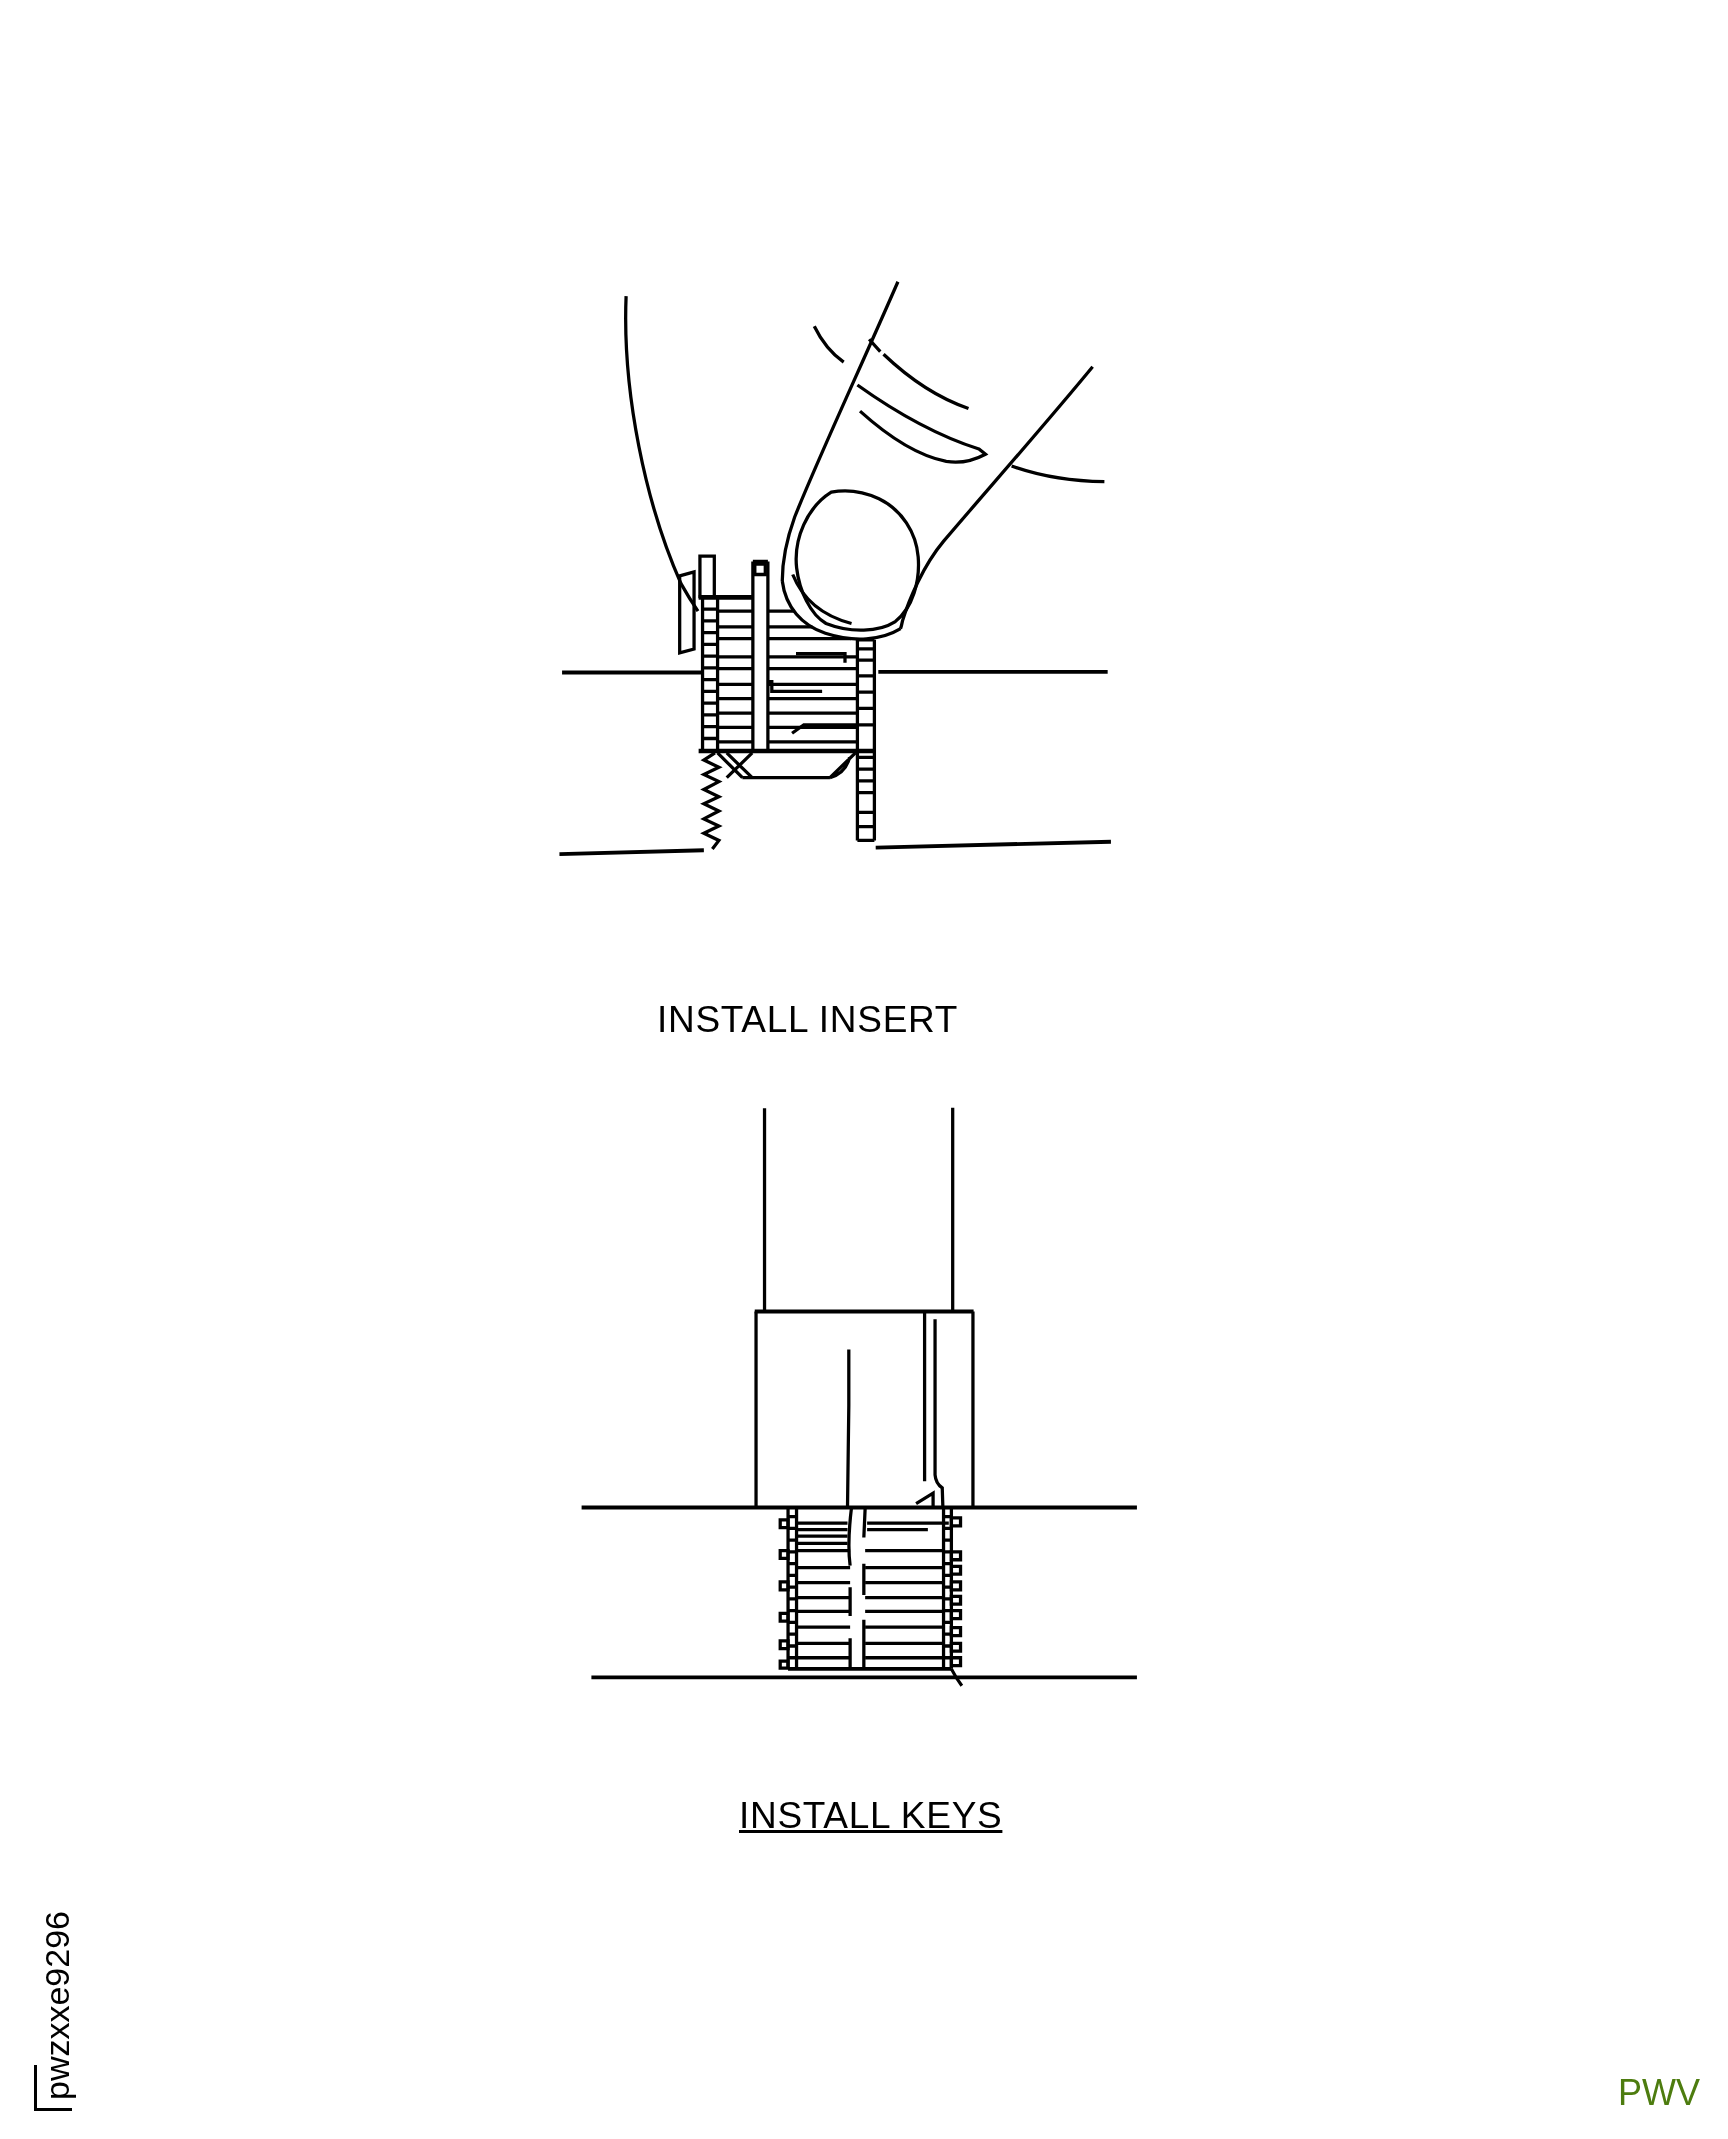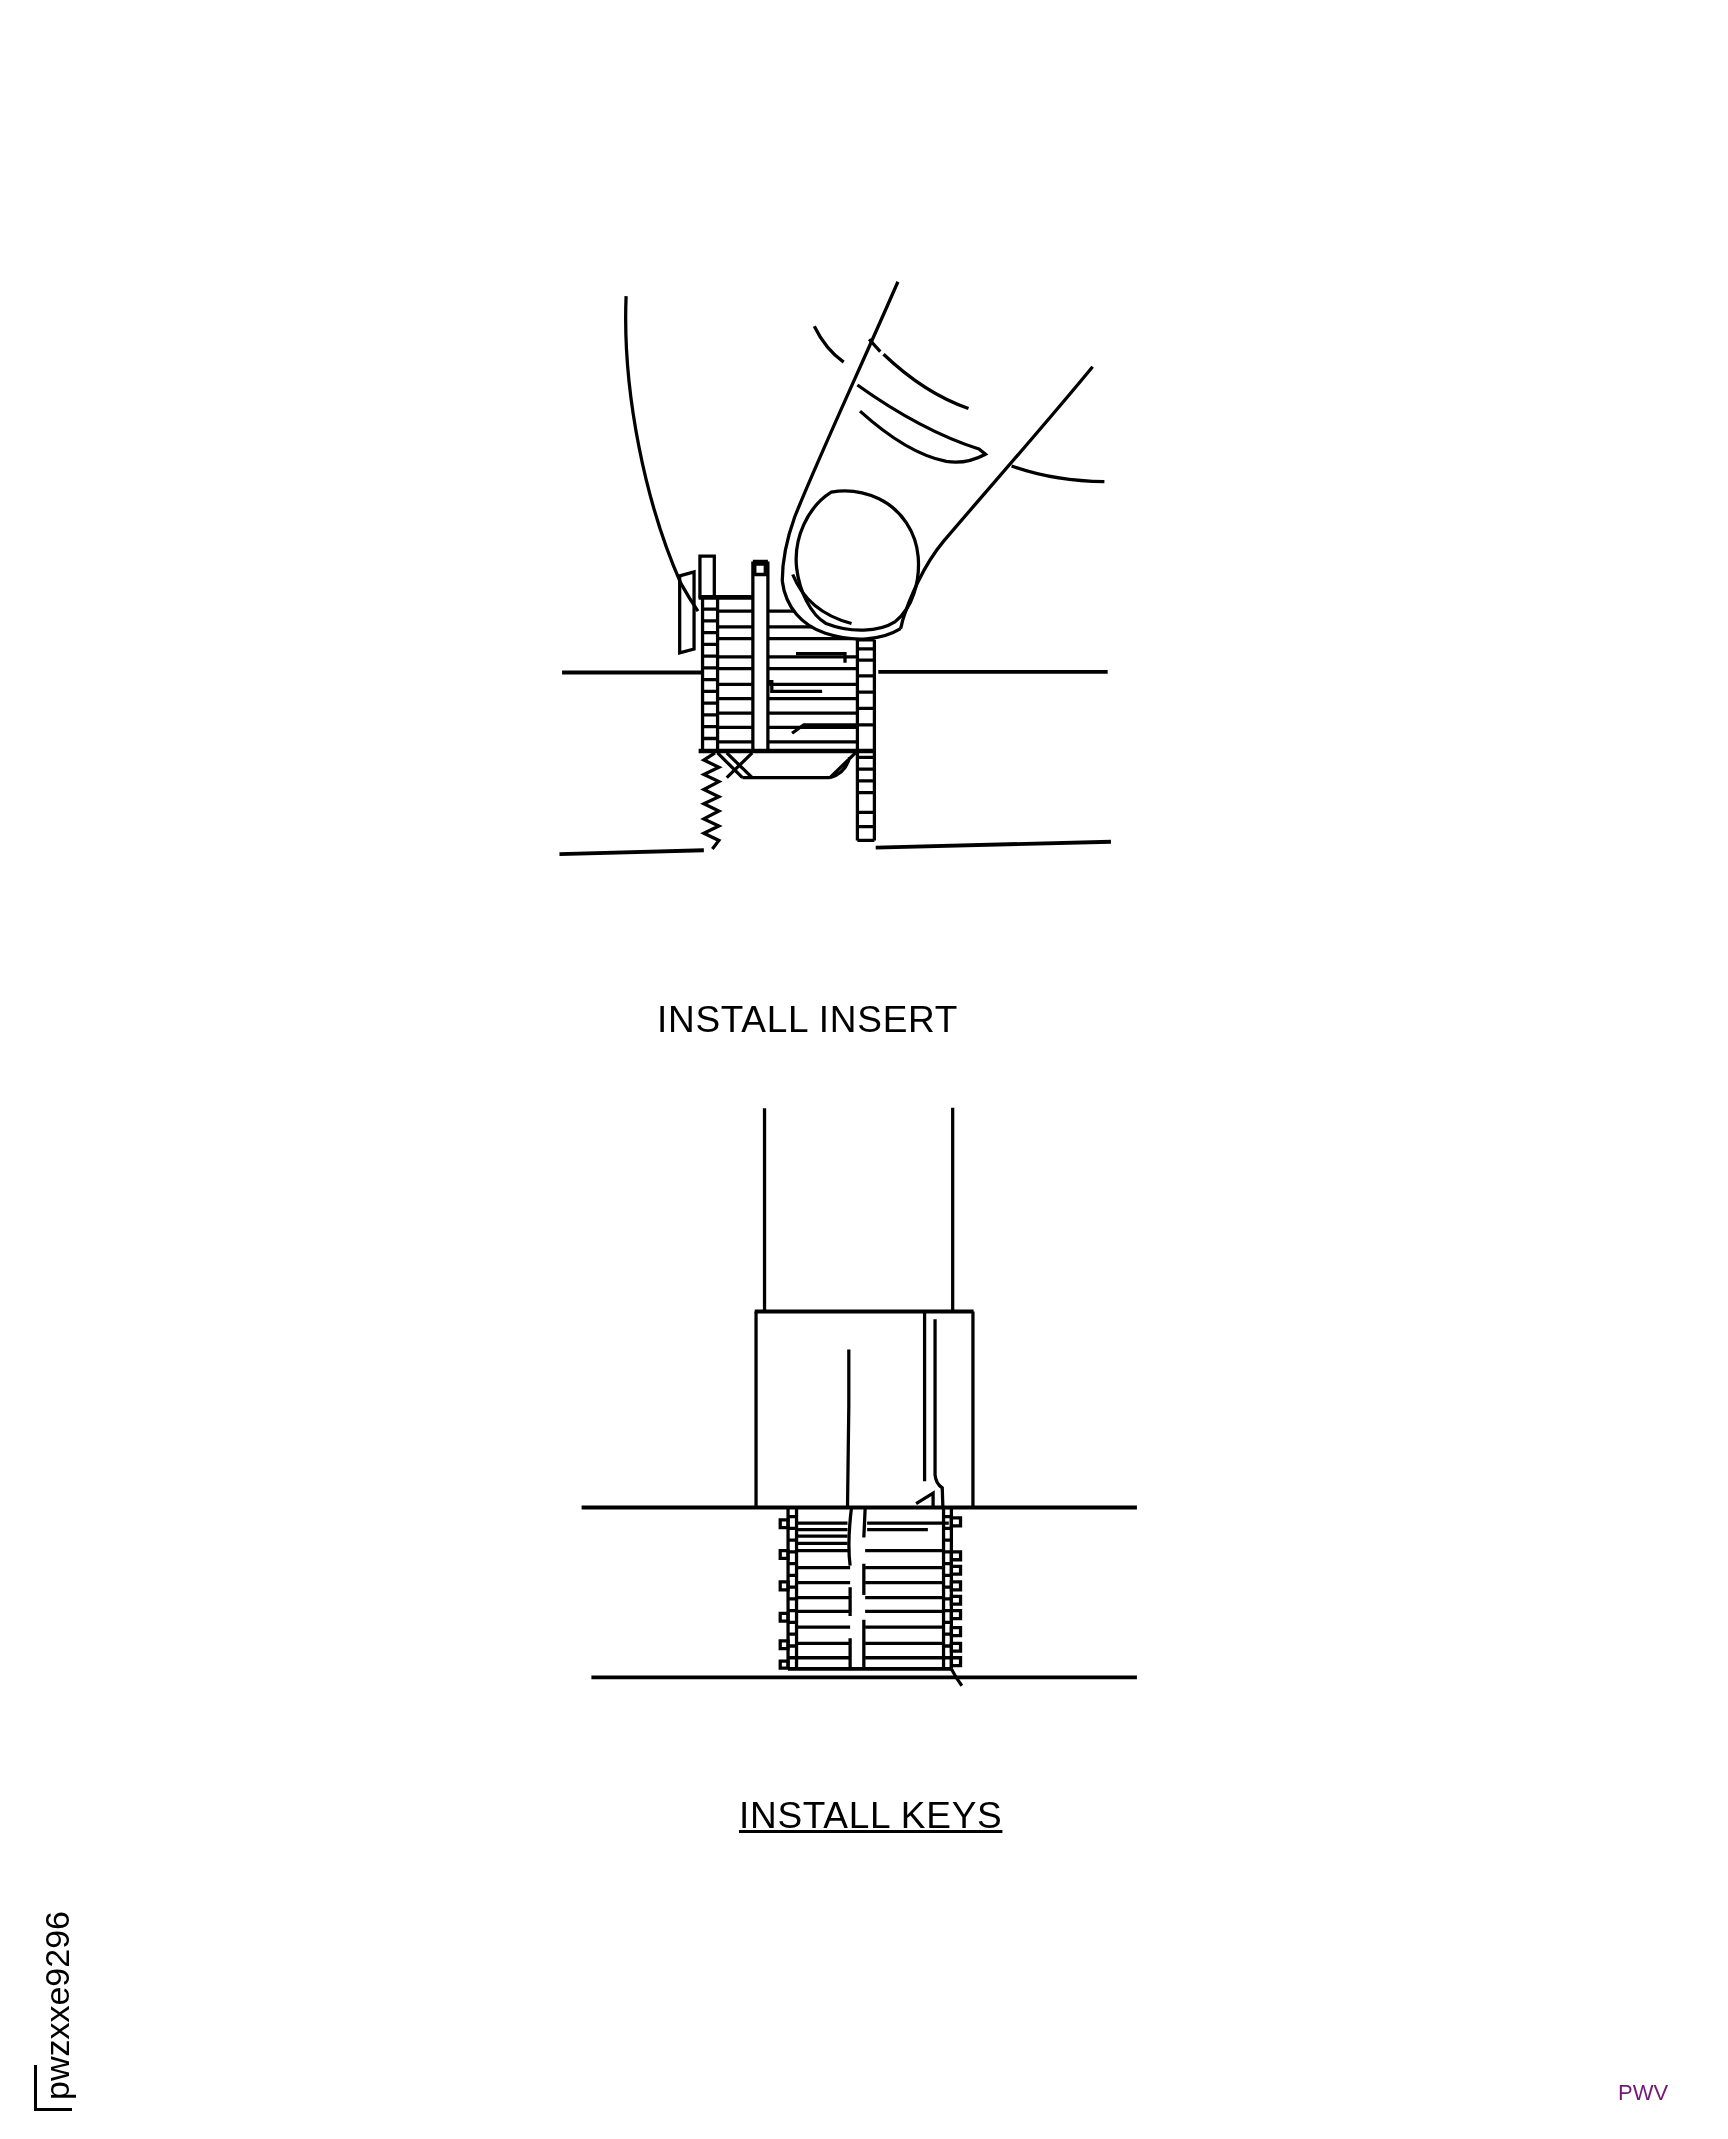--- a/index.html
+++ b/index.html
@@ -13,21 +13,21 @@
     color:#000;white-space:nowrap;
   }
   #caption-top{left:657px;top:977px;margin-top:24px;}
   #caption-bottom{left:739px;top:1797px;text-decoration:underline;}
   #side-code{
     position:absolute;left:39px;top:2100px;font-size:34px;line-height:37px;
     transform:rotate(-90deg);transform-origin:0 0;white-space:nowrap;color:#000;
   }
   #corner-mark-v{position:absolute;left:34px;top:2065px;width:2.6px;height:46px;background:#000;}
   #corner-mark-h{position:absolute;left:34px;top:2108px;width:38px;height:2.6px;background:#000;}
-  #page-code{position:absolute;left:1618px;top:2074px;font-size:22px;line-height:37px;color:#701a75;}
+  #page-code{position:absolute;left:1618px;top:2074px;font-size:36px;line-height:37px;color:#4d7c0f;}
   svg{display:block;}
   .ln{stroke:#000;fill:none;stroke-width:5;}
   .ln2{stroke:#000;fill:none;stroke-width:7;}
   .ln3{stroke:#000;fill:none;stroke-width:6;}
   .wfill{fill:#ffffff;stroke:none;}
 </style>
 </head>
 <body>
 
 <div id="page">

